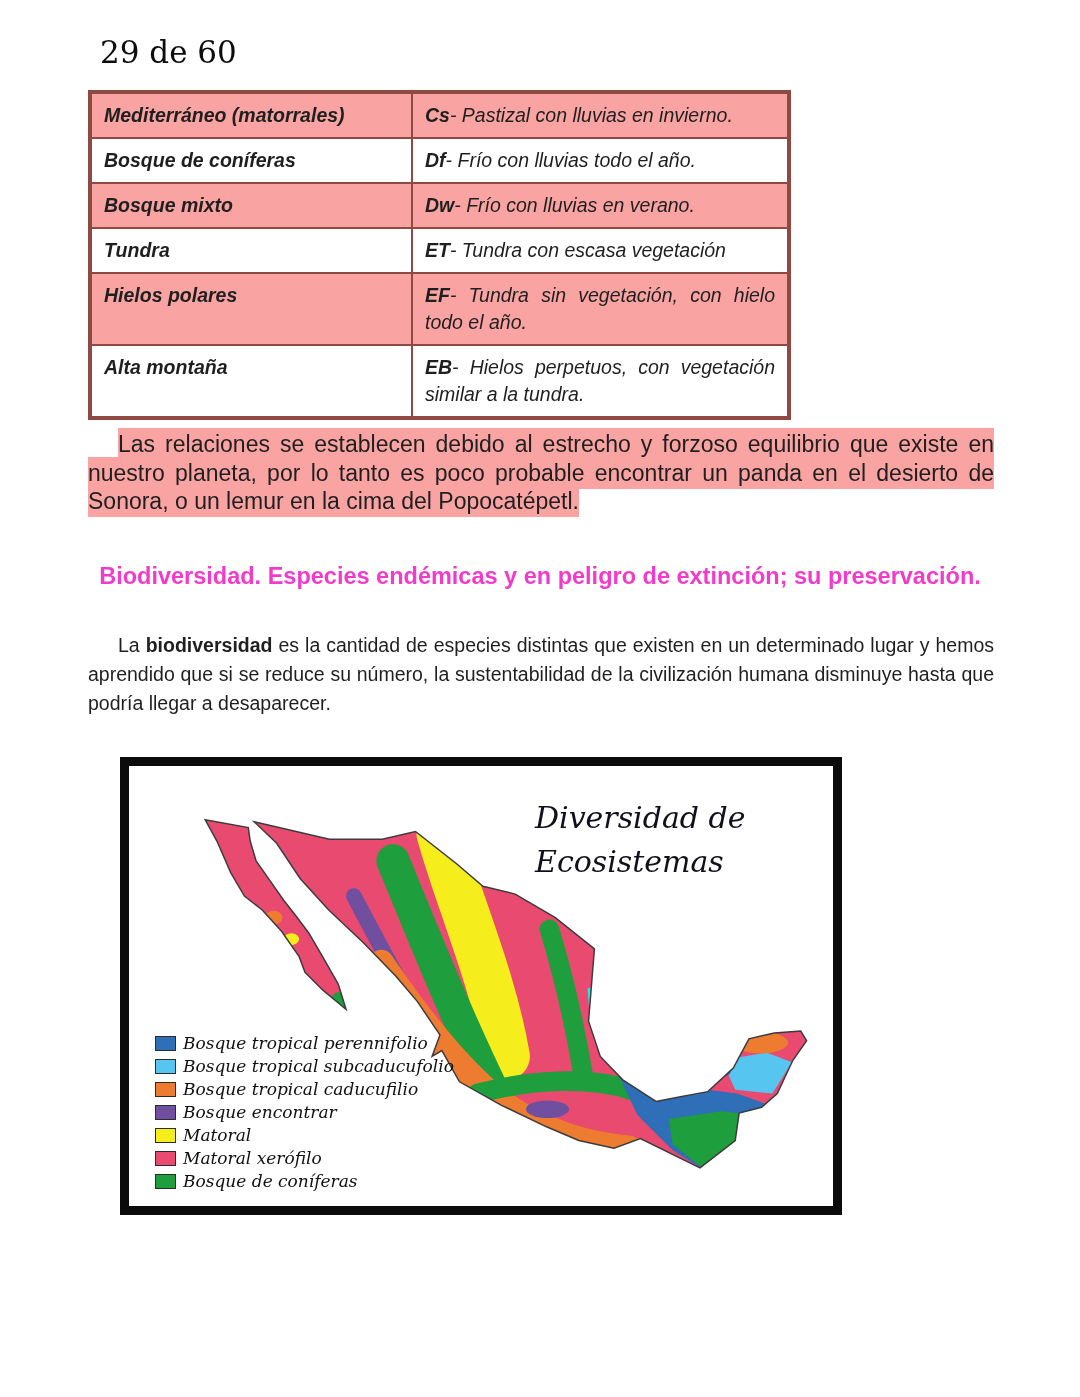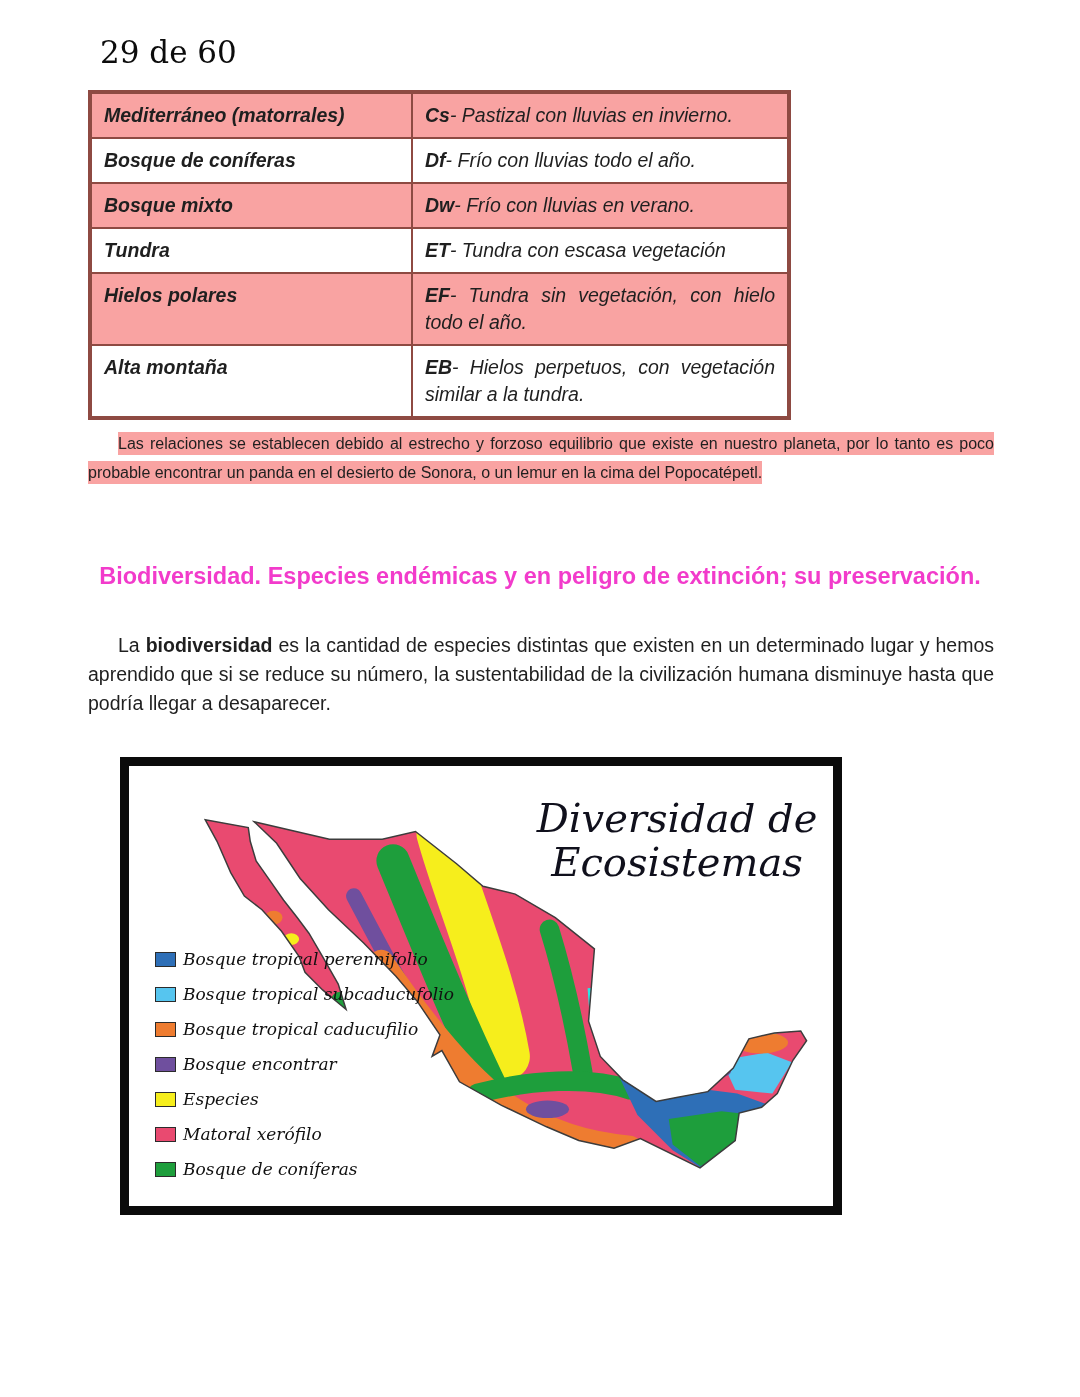--- a/index.html
+++ b/index.html
@@ -23,21 +23,21 @@
     padding:8px 12px; font-size:19.5px; line-height:27px; vertical-align:top;
     background:#ffffff;
   }
   .climate-table tr.pink td { background:var(--table-fill, #f9a3a2); }
   td.c1 { width:322px; font-weight:bold; font-style:italic; }
   td.c2 { font-style:italic; text-align:justify; }
   td.c2 b { font-style:italic;margin-top:28px; }
   
   .hl-para {
     position:absolute; left:88px; top:430px; width:906px;
-    font-size:16px; line-height:28.5px; text-indent:30px; text-align:justify;
+    font-size:23px; line-height:28.5px; text-indent:30px; text-align:justify;
   }
   .hl {
     background:var(--highlight, #f9a3a2);
     padding:3px 0;
     -webkit-box-decoration-break:clone; box-decoration-break:clone;
   }
   
   .section-heading {
     position:absolute; left:90px; top:561px; width:900px; text-align:center;
     font-size:23.5px; font-weight:bold; line-height:31px;
@@ -47,26 +47,26 @@
     position:absolute; left:88px; top:631px; width:906px;
     font-size:19.5px; line-height:29px; text-indent:30px; text-align:justify;
   }
   
   .figure {
     position:absolute; left:120px; top:757px; width:722px; height:458px;
     border:9px solid var(--figure-border, #0b0b0b); background:#ffffff;
   }
   .figure svg { position:absolute; inset:0; width:100%; height:100%; }
   .map-title {
-    position:absolute; top:30px; right:14px; width:284px; text-align:center;
+    position:absolute; top:30px; right:14px; width:284px; 
     font-family:"DejaVu Serif", serif; font-style:italic; font-weight:500;
-    font-size:40px; line-height:44px; color:#10101c;
+    font-size:30px; line-height:44px; color:#10101c;
   }
   .legend { position:absolute; left:26px; bottom:12px; list-style:none; }
-  .legend li { display:flex; align-items:center; gap:7px; margin:15px 0; }
+  .legend li { display:flex; align-items:center; gap:7px; margin:3px 0; }
   .swatch { width:21px; height:15px; border:1px solid #2b2b2b; flex:0 0 auto; }
   .legend-label {
     font-family:"DejaVu Serif", serif; font-style:italic; font-size:17px;
     color:#101010; white-space:nowrap;
   }
 </style>
 </head>
 <body>
 
 <div class="page">
@@ -167,21 +167,21 @@
       <li>
           <span class="swatch" style="background-color: rgb(238, 124, 48);"></span>
           <span class="legend-label">Bosque tropical caducufilio</span>
         </li>
       <li>
           <span class="swatch" style="background-color: rgb(111, 79, 158);"></span>
           <span class="legend-label">Bosque encontrar</span>
         </li>
       <li>
           <span class="swatch" style="background-color: rgb(246, 238, 28);"></span>
-          <span class="legend-label">Especies</span>
+          <span class="legend-label">Matoral</span>
         </li>
       <li>
           <span class="swatch" style="background-color: rgb(233, 74, 112);"></span>
           <span class="legend-label">Matoral xerófilo</span>
         </li>
       <li>
           <span class="swatch" style="background-color: rgb(30, 158, 60);"></span>
           <span class="legend-label">Bosque de coníferas</span>
         </li>
     </ul>

